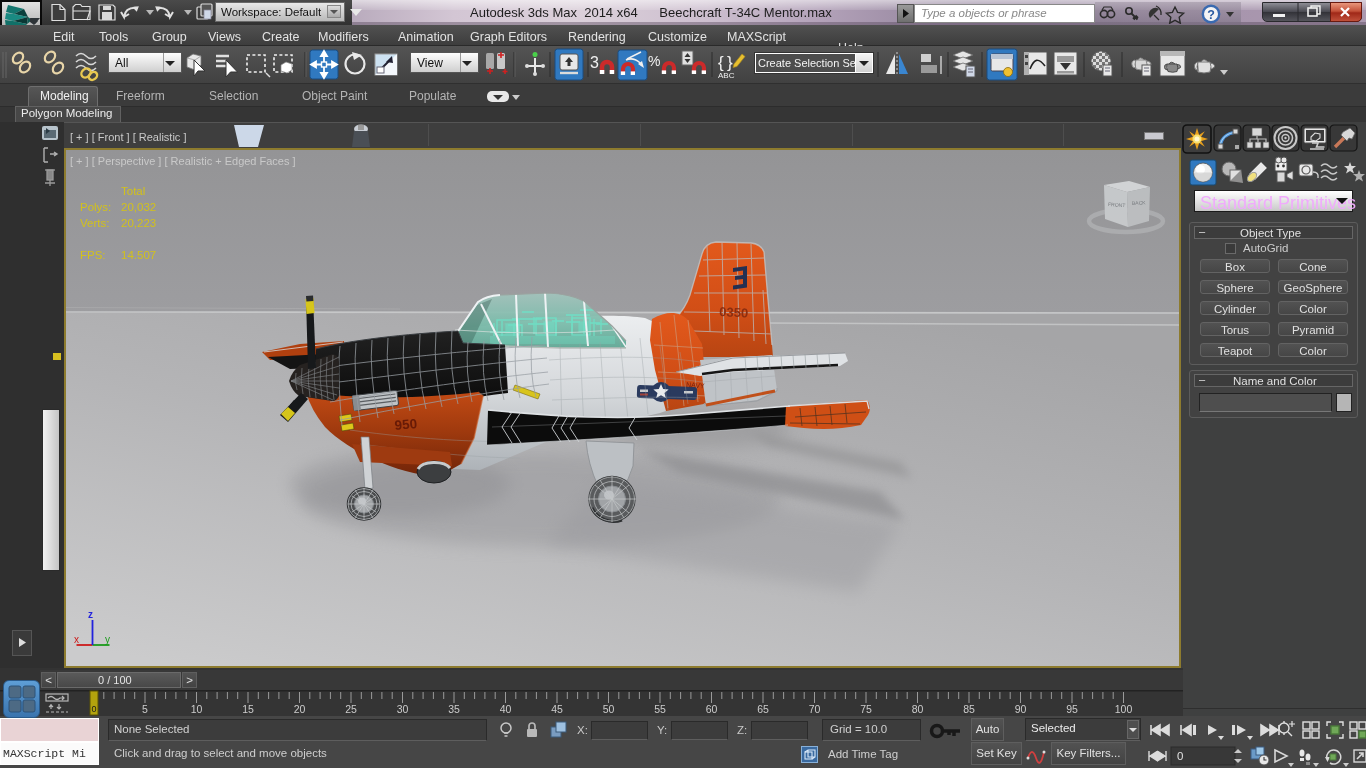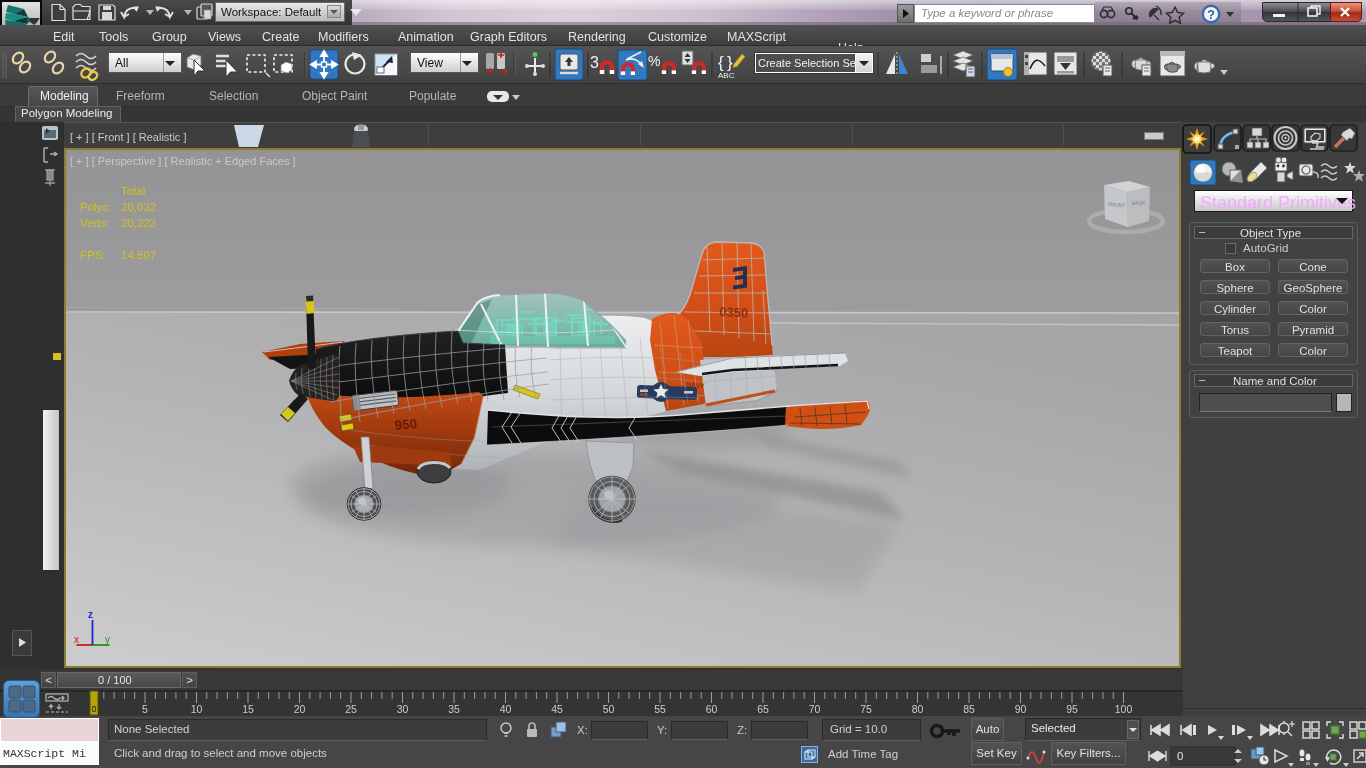--- a/index.html
+++ b/index.html
@@ -9,20 +9,21 @@
 .sbtn{background:linear-gradient(180deg,#525252,#434343);border:1px solid #5e5e5e;box-sizing:border-box;color:#e0e0e0;font-size:11.5px;text-align:center;}
 .fld{background:#3c3c3c;border:1px solid #2a2a2a;border-bottom-color:#5e5e5e;box-sizing:border-box;}
 </style></head>
 <body>
 <div id="root">
 
 <div class="abs" style="left:0;top:0;width:1366px;height:25px;background:linear-gradient(180deg,#4a4a4a,#313131);"></div>
 <div class="abs" style="left:352px;top:0;width:1014px;height:25px;background:linear-gradient(90deg,#b9abbd 0%,#d3c6d4 10%,#dbd0da 22%,#cdbfcf 35%,#b3a2b9 46%,#a090a8 54%,#96859f 62%,#9c8ba4 72%,#a694ac 82%,#ab99b0 100%);"></div>
 <div class="abs" style="left:352px;top:0;width:1014px;height:10px;background:linear-gradient(180deg,rgba(255,255,255,0.55),rgba(255,255,255,0.12));"></div>
 <div class="abs" style="left:352px;top:22px;width:1014px;height:3px;background:rgba(90,75,95,0.45);"></div>
+<div class="tx" style="left:470px;top:5px;font-size:13px;color:#1d1d1d;">Autodesk 3ds Max&nbsp; 2014 x64&nbsp;&nbsp;&nbsp;&nbsp;&nbsp;&nbsp;Beechcraft T-34C Mentor.max</div>
 
 <svg class="abs" style="left:0;top:0;" width="360" height="25" viewBox="0 0 360 25">
   <g fill="#3c3c3c" stroke="#e0e0e0" stroke-width="1.2">
     <path d="M52,4.5 h8 l5,5 v11 h-13 z"></path>
         <path d="M60,4.5 v5 h5" fill="none"></path>
     <path d="M73,7 l2.5,-2.5 h5 l1.5,2 h8 v13 h-17 z"></path>
         <path d="M73,11 h17 l-3,9" fill="none"></path>
     <path d="M99,5 h14 l2,2 v13 h-16 z"></path>
   </g>
   <rect x="102" y="12" width="10" height="8" fill="#d8d8d8"></rect>
@@ -62,21 +63,21 @@
 </svg>
 <svg class="abs" style="left:29px;top:17px" width="12" height="9">
       <polygon points="1,1 11,1 6,7" fill="#2e3438"></polygon>
     </svg>
 
 <div class="abs" style="left:897px;top:4px;width:17px;height:19px;background:linear-gradient(180deg,#9a9a9a,#6f6f6f);border:1px solid #555;box-sizing:border-box;"></div>
 <svg class="abs" style="left:901px;top:8px" width="10" height="11">
       <polygon points="2,1 8,5.5 2,10" fill="#111"></polygon>
     </svg>
 <div class="abs" style="left:914px;top:4px;width:181px;height:19px;background:#fff;border:1px solid #888;box-sizing:border-box;"></div>
-<div class="tx" style="left:921px;top:7px;font-size:11.5px;font-style:italic;color:#888;">Type a keyword or phrase</div>
+<div class="tx" style="left:921px;top:7px;font-size:11.5px;font-style:italic;color:#888;">Type a objects or phrase</div>
 <div class="abs" style="left:1095px;top:2px;width:146px;height:23px;background:linear-gradient(180deg,rgba(160,150,165,0.6),rgba(120,110,128,0.6));"></div>
 <svg class="abs" style="left:1098px;top:4px" width="140" height="20" viewBox="0 0 140 20">
   <g fill="none" stroke="#2a2a2a" stroke-width="1.6">
     <circle cx="6" cy="10" r="3.6"></circle>
         <circle cx="13" cy="10" r="3.6"></circle>
         <path d="M4,6 l2,-3 h7 l2,3" stroke-width="1.2"></path>
     <circle cx="31" cy="7" r="3.2"></circle>
         <path d="M33.5,9.5 l6,6 m-2,-4 l2.5,2.5 m-5,-0.5 l2,2" stroke-width="1.8"></path>
     <path d="M52,14 a6.5,6.5 0 0 1 9,-9 z" fill="#333" stroke="none"></path>
         <path d="M56,11 l5,5 m-3,-14 a8,8 0 0 1 5,9" stroke-width="1.3"></path>

